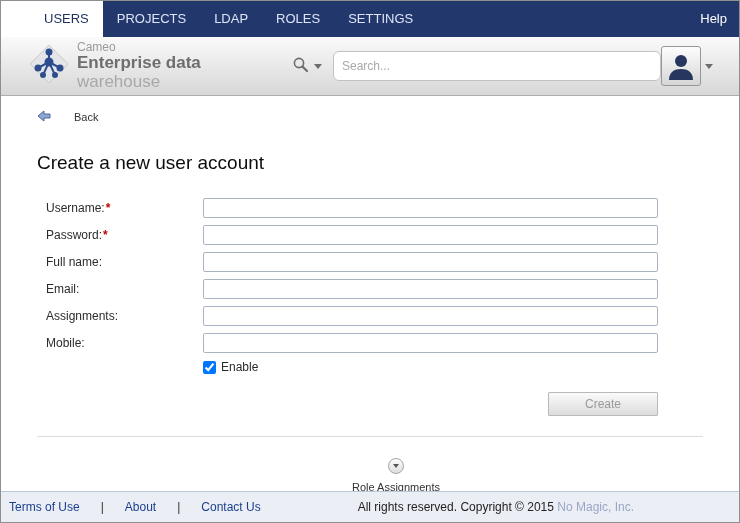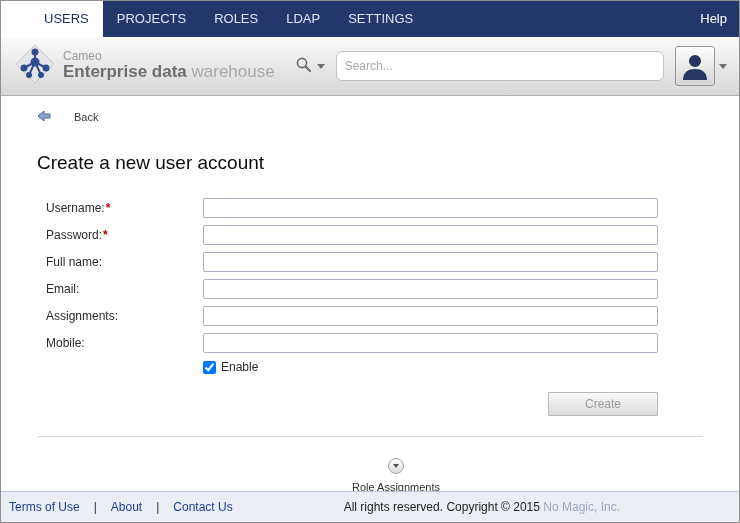--- a/index.html
+++ b/index.html
@@ -31,21 +31,21 @@
     margin-left: auto; padding: 0 12px; line-height: 36px;
     font-size: 13px; color: #ffffff; cursor: pointer;
   }
 
   
   .header {
     height: 59px; flex: 0 0 59px;
     background: linear-gradient(#fafafa, #d7d7d7);
     border-bottom: 1px solid #adadad;
     display: flex; align-items: center;
-    padding: 0 12px;
+    padding: 0 26px;
   }
   .brand { display: flex; align-items: center; gap: 6px; }
   .brand-text { line-height: 1.1; }
   .brand-name { font-size: 12px; color: #9a9a9a; }
   .brand-product { font-size: 17px; }
   .brand-product .bold { font-weight: bold; color: #6e6e6e; }
   .brand-product .light { font-weight: normal; color: #a8a8a8; }
 
   .search-area { display: flex; align-items: center; margin-left: 20px; gap: 5px; }
   .caret-down {
@@ -118,36 +118,36 @@
   .role-label { font-size: 11px; color: #333; }
 
   
   .footer {
     flex: 0 0 31px; height: 31px;
     background: #ebeef5;
     border-top: 1px solid #bbc6d8;
     display: flex; align-items: center;
     font-size: 12px; padding: 0 8px;
   }
-  .footer-links { display: flex; align-items: center; gap: 14px; white-space: nowrap; }
+  .footer-links { display: flex; align-items: center; gap: 21px; white-space: nowrap; }
   .footer-link { color: #1b3f8f; cursor: pointer; }
   .footer-sep { color: #333; }
   .copyright { flex: 1 1 auto; text-align: center; color: #222; white-space: nowrap; }
   .company { color: #9aa7c6; }
 </style>
 </head>
 <body>
 
 <div class="app">
 
   <nav class="topnav">
     <div class="tab active">USERS</div>
     <div class="tab">PROJECTS</div>
+    <div class="tab">LDAP</div>
     <div class="tab">ROLES</div>
-    <div class="tab">LDAP</div>
     <div class="tab">SETTINGS</div>
     <div class="help-link">Help</div>
   </nav>
 
   <header class="header">
     <div class="brand">
       <span>
         <svg width="44" height="44" viewBox="0 0 44 44">
           <polygon points="22,3 41,22 22,41 3,22" fill="#e4e5e8" stroke="#c9c9c9" stroke-width="1"></polygon>
           <g stroke="#2e4d8f" stroke-width="2">

